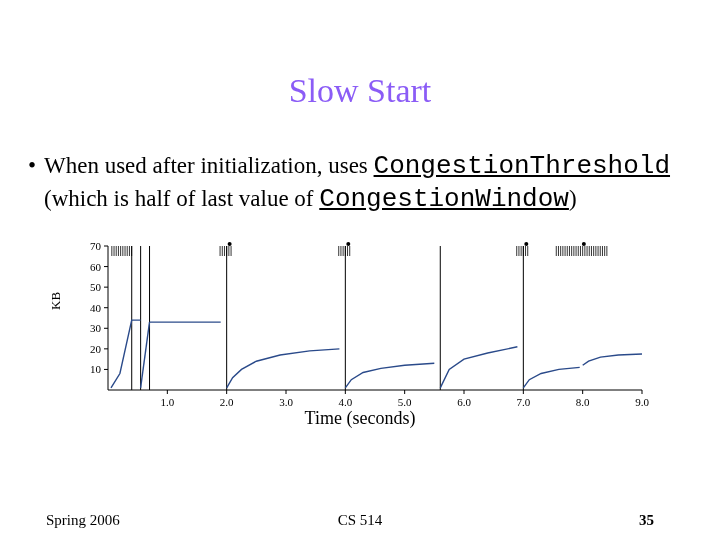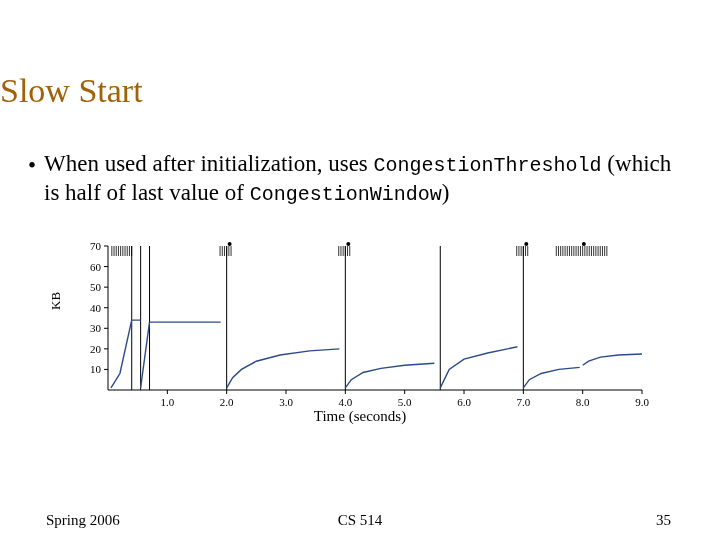--- a/index.html
+++ b/index.html
@@ -15,23 +15,23 @@
     position: relative;
     width: 720px;
     height: 540px;
     box-sizing: border-box;
   }
   .title {
     position: absolute;
     top: 72px;
     left: 0;
     width: 100%;
-    text-align: left;
+    text-align: center;
     font-size: 34px;
-    color: #a16207;
+    color: #8b5cf6;
   }
   .bullets {
     position: absolute;
     top: 150px;
     left: 28px;
     right: 30px;
     font-size: 23px;
     color: #000;
     line-height: 1.25;
   }
@@ -41,21 +41,22 @@
   }
   .dot {
     width: 16px;
     flex: 0 0 16px;
     text-align: left;
     padding-top: 2px;
   }
   .btext { flex: 1; }
   .mono {
     font-family: "Courier New", Courier, monospace;
-    font-size: 20px;
+    font-size: 26px;
+    text-decoration: underline;
   }
   .chart-wrap {
     position: absolute;
     top: 240px;
     left: 70px;
     width: 580px;
     height: 190px;
   }
   .chart-wrap svg {
     width: 100%;
@@ -69,39 +70,39 @@
     transform: rotate(-90deg);
     transform-origin: left top;
     font-family: "Times New Roman", serif;
   }
   .axis-label-x {
     position: absolute;
     top: 408px;
     left: 0;
     width: 720px;
     text-align: center;
-    font-size: 15px;
+    font-size: 18px;
     font-family: "Times New Roman", serif;
   }
   .tick-text {
     font-size: 11px;
     font-family: "Times New Roman", serif;
     fill: #000;
   }
   .footer {
     position: absolute;
     bottom: 28px;
     left: 0;
     width: 100%;
     font-size: 15px;
     color: #000;
   }
   .footer .fl { position: absolute; left: 46px; }
   .footer .fc { position: absolute; left: 0; width: 100%; text-align: center; }
-  .footer .fr { position: absolute; right: 49px; }
+  .footer .fr { position: absolute; right: 66px; font-weight: bold; }
 </style>
 </head>
 <body>
 
 <div class="slide">
 
   <div class="title">Slow Start</div>
 
   <div class="bullets">
     <div class="bullet">

